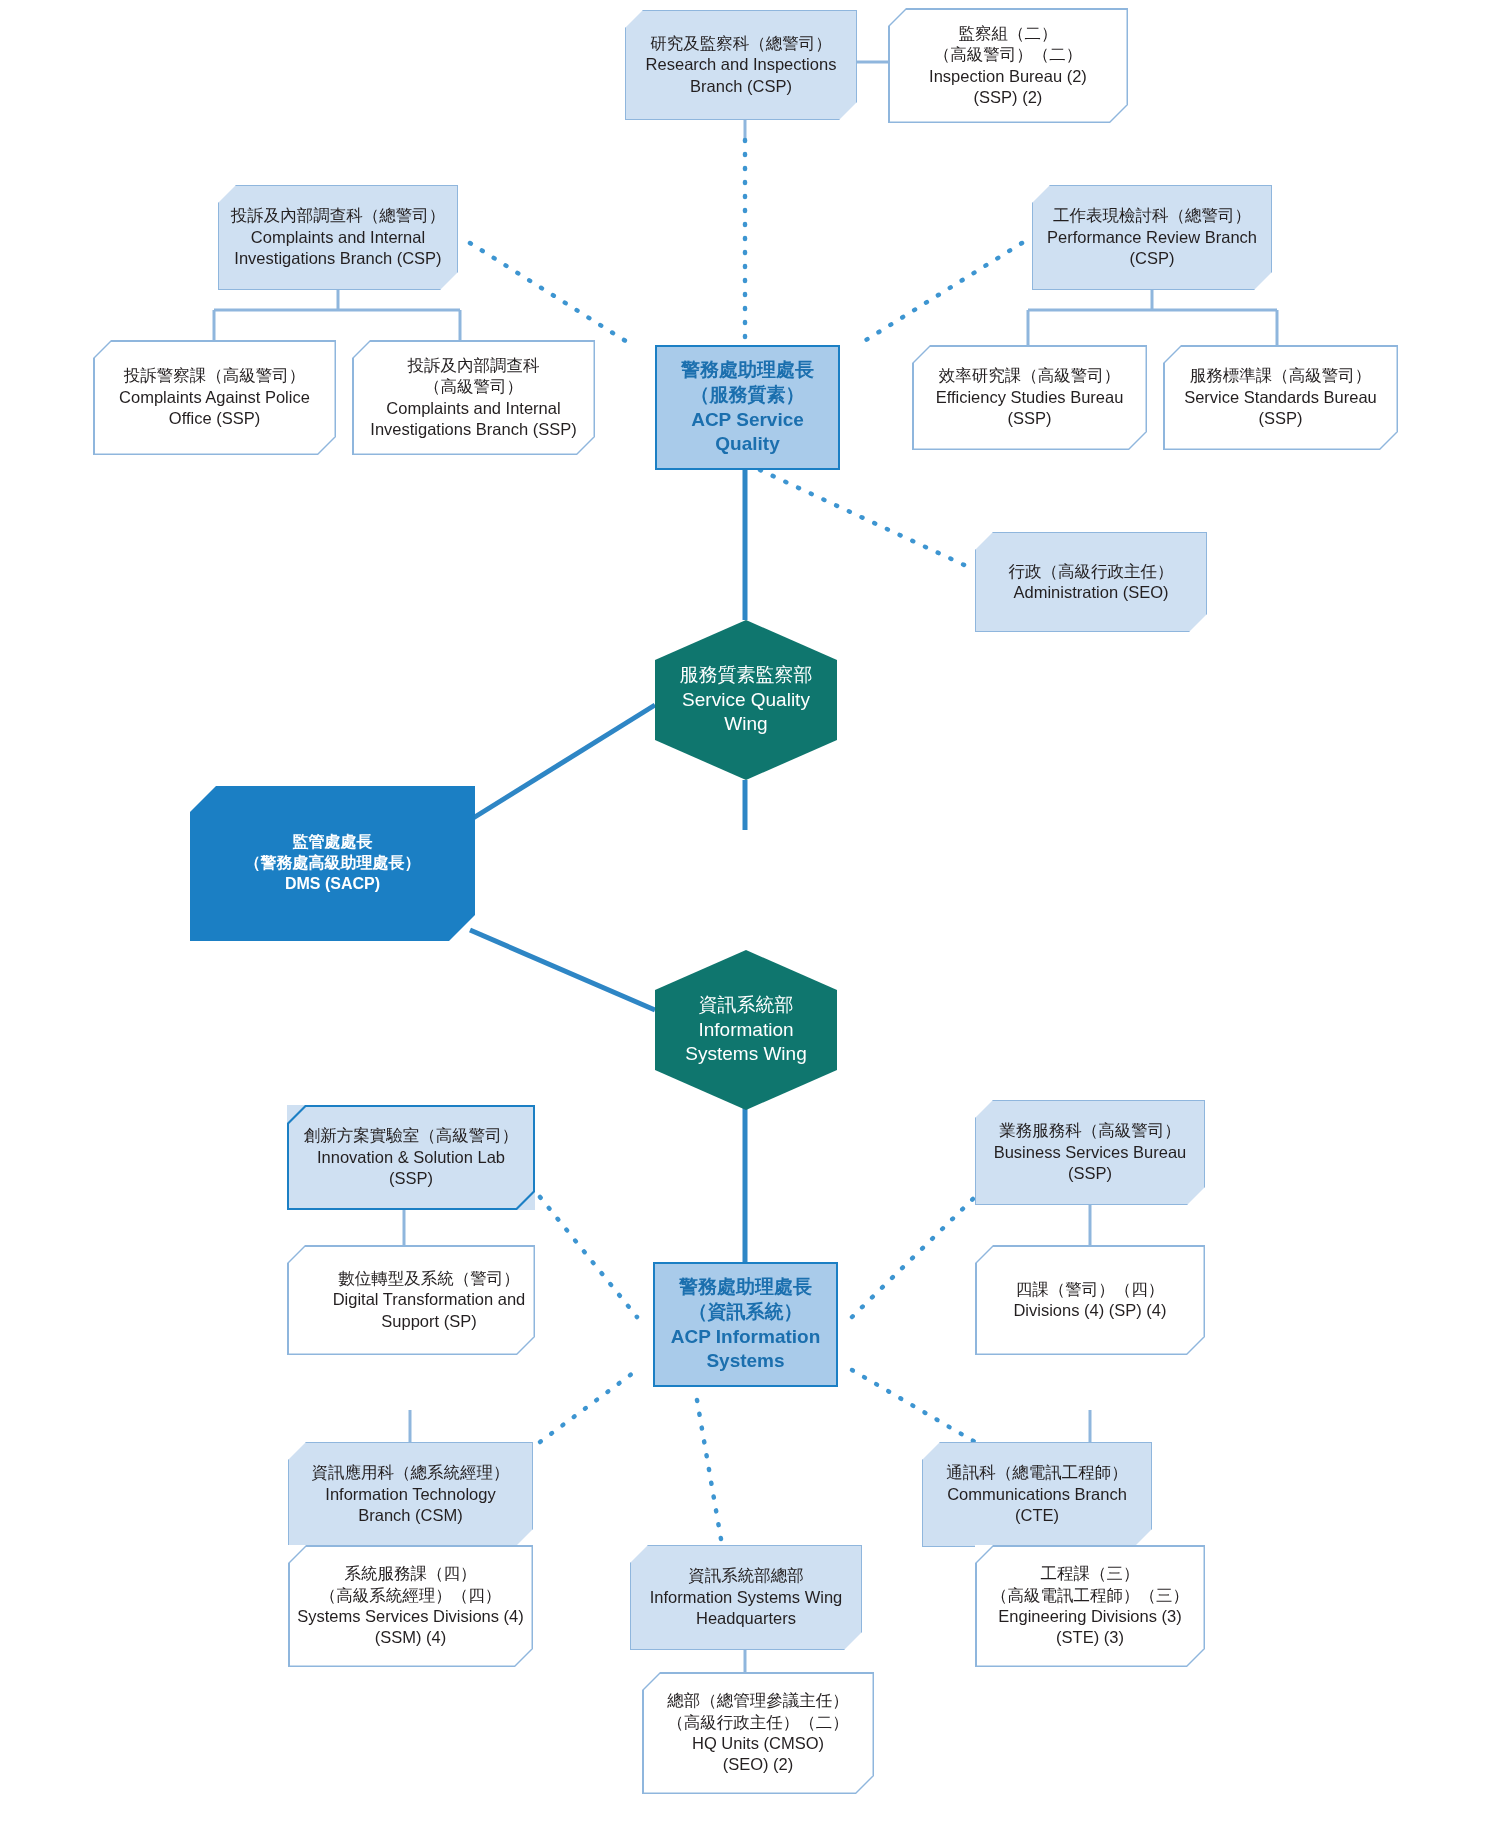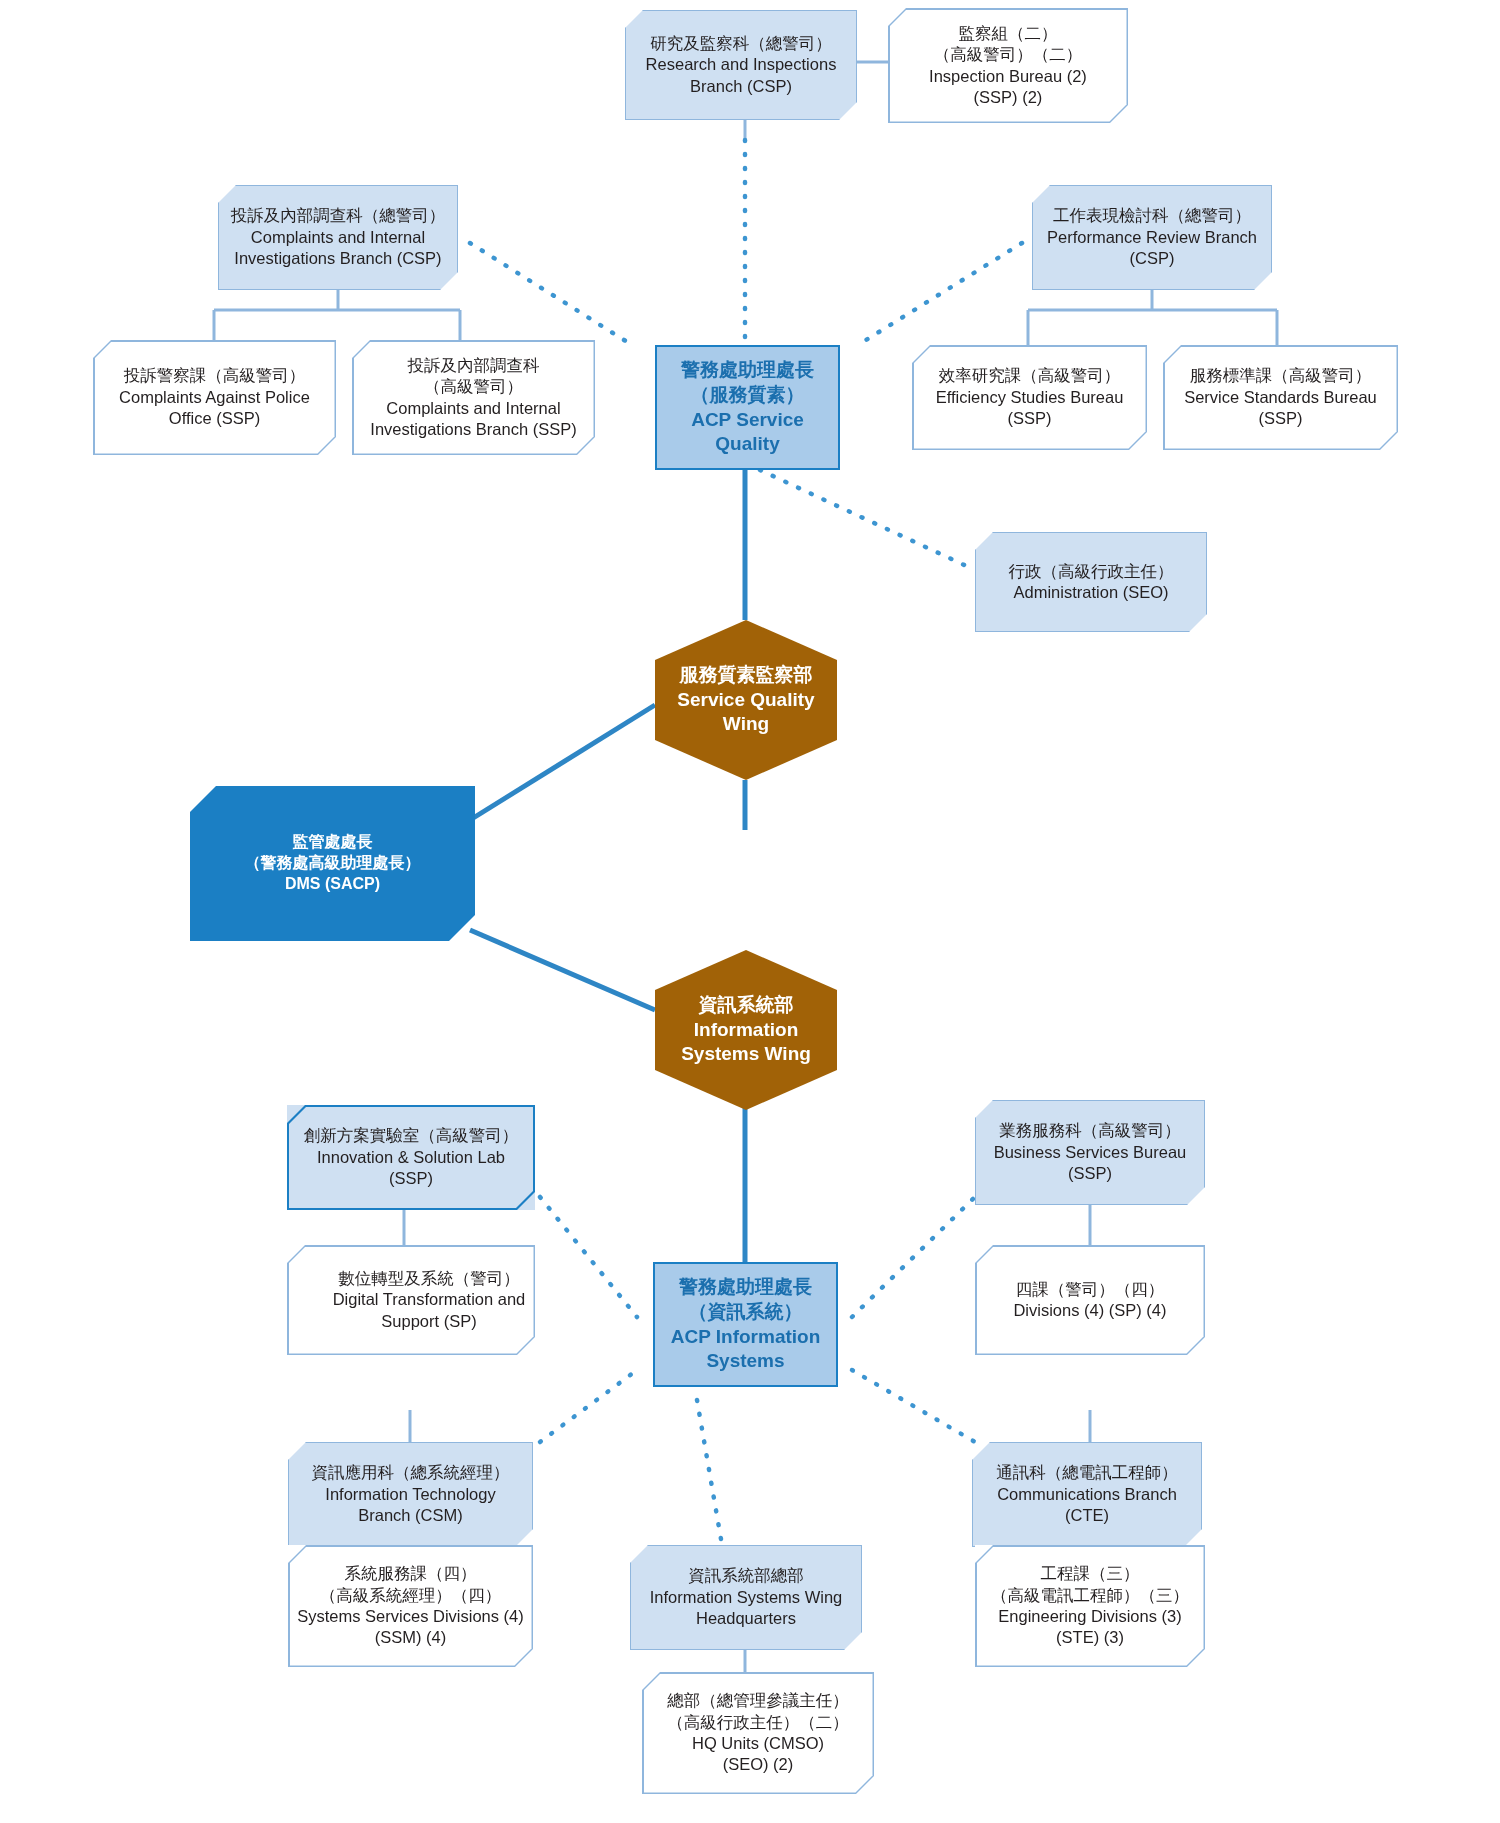--- a/index.html
+++ b/index.html
@@ -115,23 +115,23 @@
     background: #1b7fc4;
     color: #ffffff;
     font-weight: bold;
     font-size: 16px;
     line-height: 1.30;
     -webkit-clip-path: polygon(26px 0, 100% 0, 100% calc(100% - 26px), calc(100% - 26px) 100%, 0 100%, 0 26px);
     clip-path: polygon(26px 0, 100% 0, 100% calc(100% - 26px), calc(100% - 26px) 100%, 0 100%, 0 26px);
   }
   
   .hex {
-    background: #a16207;
+    background: #0f766e;
     color: #ffffff;
-    font-weight: bold;
+    font-weight: normal;
     font-size: 19px;
     -webkit-clip-path: polygon(50% 0, 100% 25%, 100% 75%, 50% 100%, 0 75%, 0 25%);
     clip-path: polygon(50% 0, 100% 25%, 100% 75%, 50% 100%, 0 75%, 0 25%);
   }
   .node .tx {
     width: 100%;
     padding: 0 8px;
     box-sizing: border-box;
   }
 </style>
@@ -322,21 +322,21 @@
 
   <div class="node box-outline" style="left:288px; top:1545px; width:245px; height:122px;">
     <span class="ol-bg"></span>
     <span class="ol-in"></span>
     <span class="ol-tx">系統服務課（四）
 （高級系統經理）（四）
 Systems Services Divisions (4)
 (SSM) (4)</span>
   </div>
 
-  <div class="node box-fill" style="left:972px; top:1442px; width:230px; height:105px;">
+  <div class="node box-fill" style="left:922px; top:1442px; width:230px; height:105px;">
     <span class="tx">通訊科（總電訊工程師）
 Communications Branch
 (CTE)</span>
   </div>
 
   <div class="node box-outline" style="left:975px; top:1545px; width:230px; height:122px;">
     <span class="ol-bg"></span>
     <span class="ol-in"></span>
     <span class="ol-tx">工程課（三）
 （高級電訊工程師）（三）

